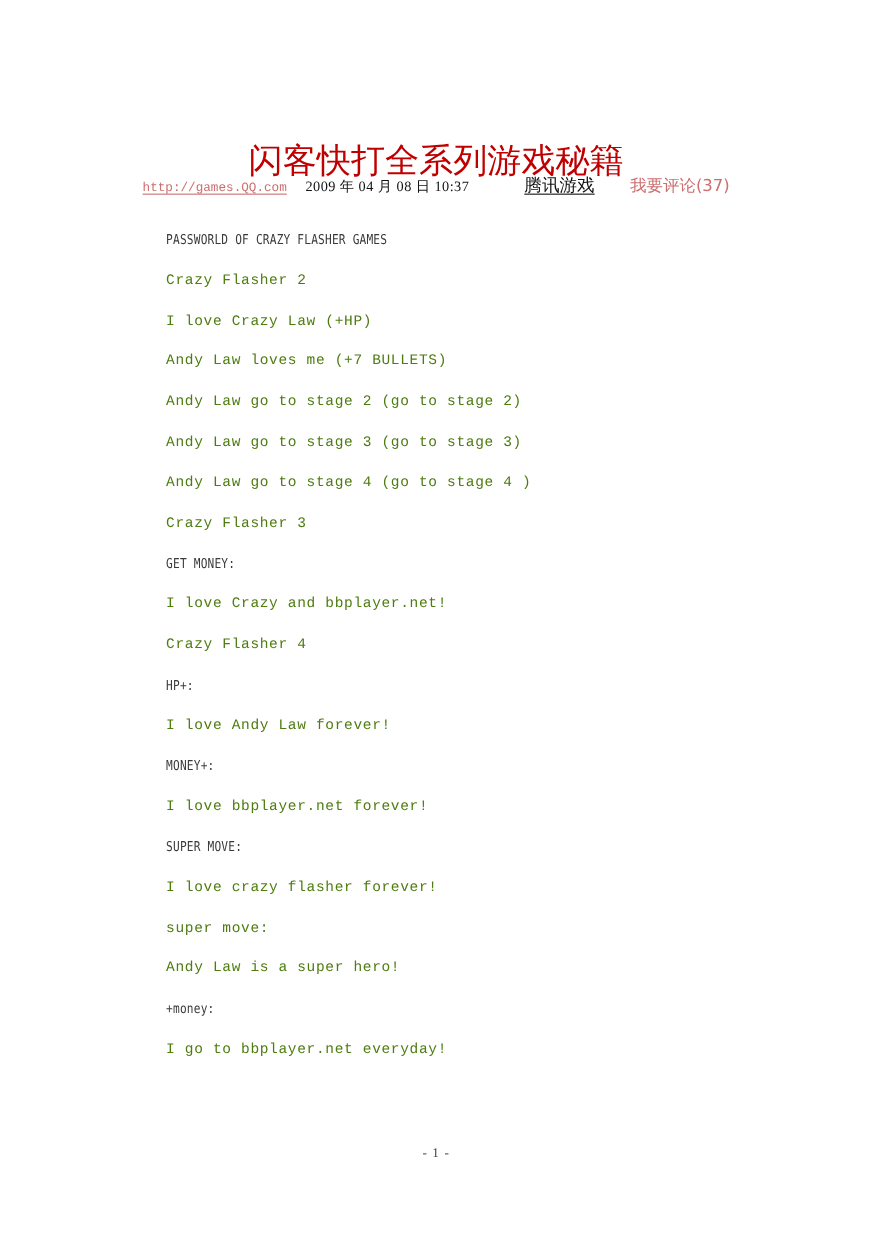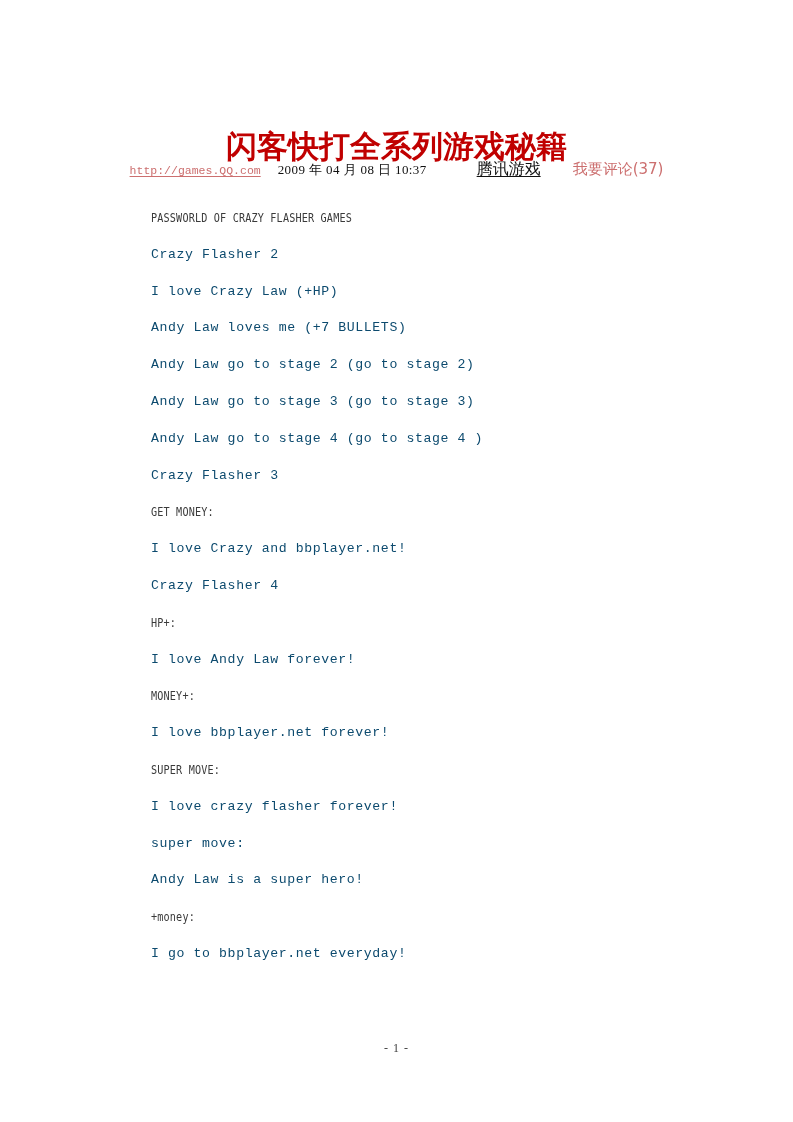--- a/index.html
+++ b/index.html
@@ -22,21 +22,21 @@
   }
 
   
   .doc-title {
     position: absolute;
     top: 104px;
     left: 0;
     width: 793px;
     text-align: center;
     font-family: "DejaVu Sans", "Liberation Sans", sans-serif;
-    font-weight: bold;
+    font-weight: normal;
     font-size: 31px;
     line-height: 42px;
     letter-spacing: 0px;
     color: #c00000;
     white-space: nowrap;
   }
 
   
   .meta-line {
     position: absolute;
@@ -89,21 +89,21 @@
     top: 208px;
     left: 151px;
     width: 560px;
   }
   .body-line {
     height: 36.8px;
     line-height: 20px;
     font-family: "Liberation Mono", "DejaVu Sans Mono", monospace;
     font-size: 13.2px;
     letter-spacing: 0.6px;
-    color: #0c4a6e;
+    color: #4d7c0f;
     white-space: pre;
   }
   
   .body-line.narrow {
     font-family: "DejaVu Sans Mono", "Liberation Mono", monospace;
     font-size: 12.4px;
     letter-spacing: 0.2px;
     transform: scaleX(0.82);
     transform-origin: left center;
     color: #3a3a3a;

